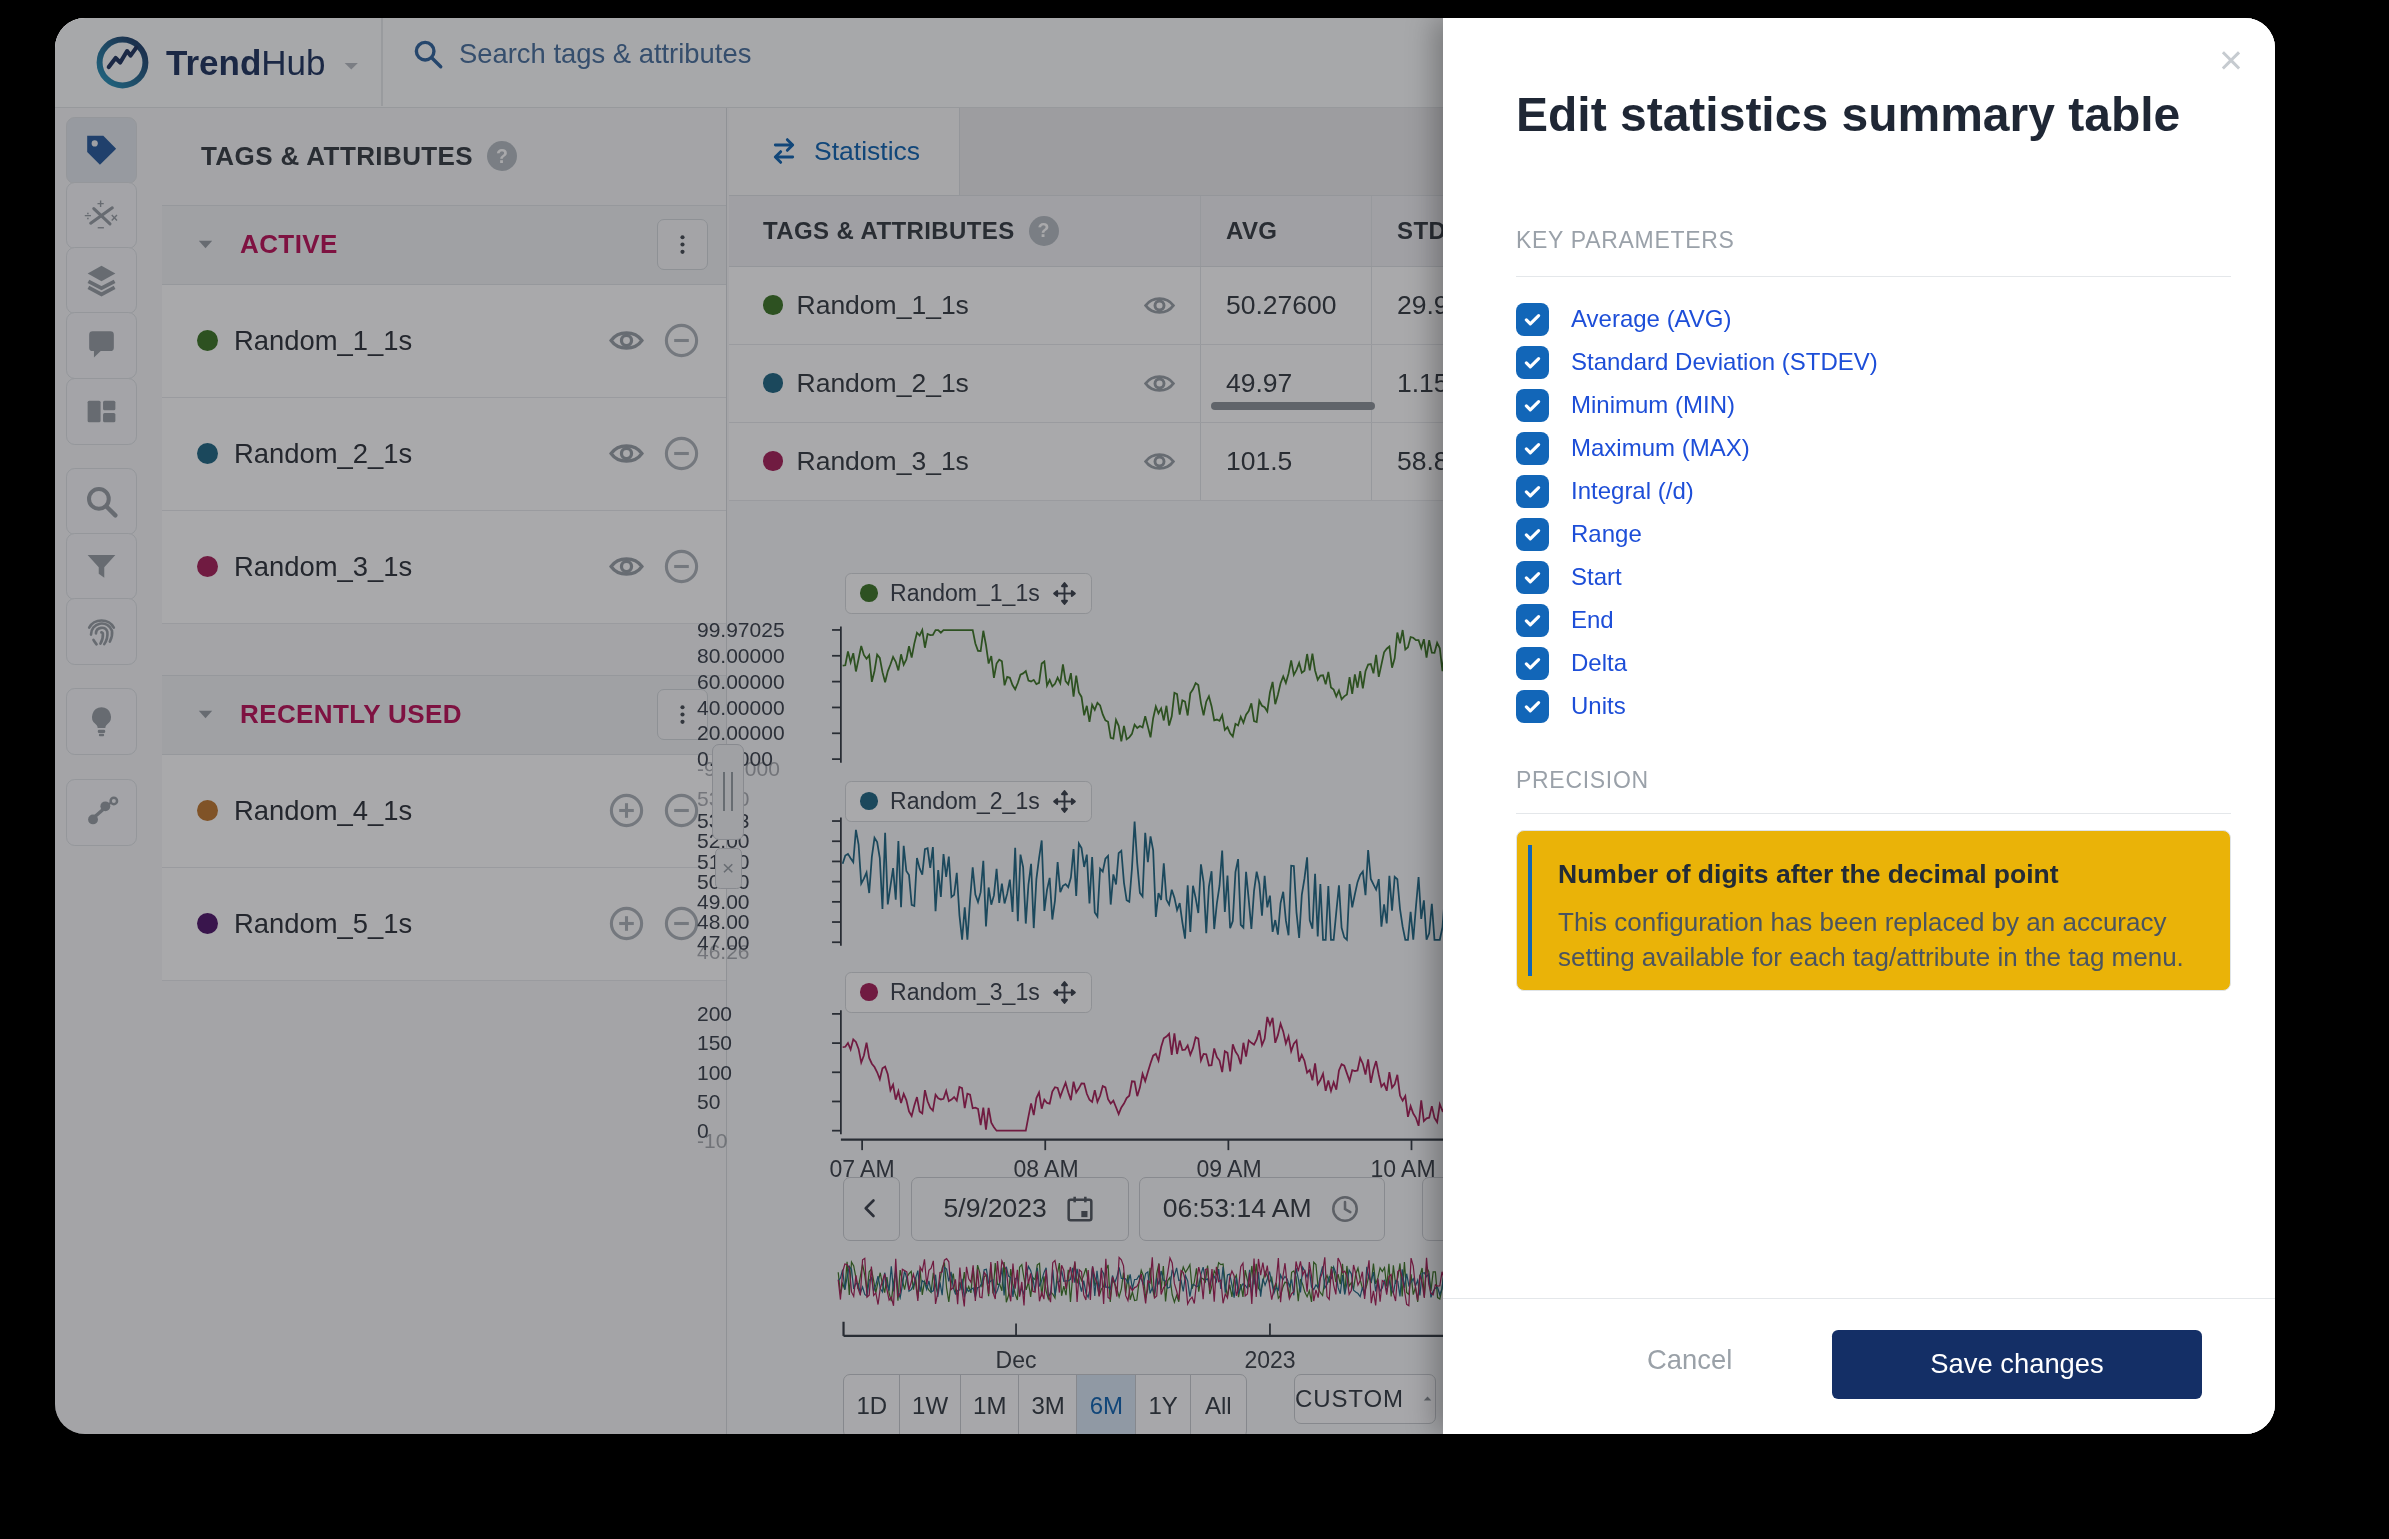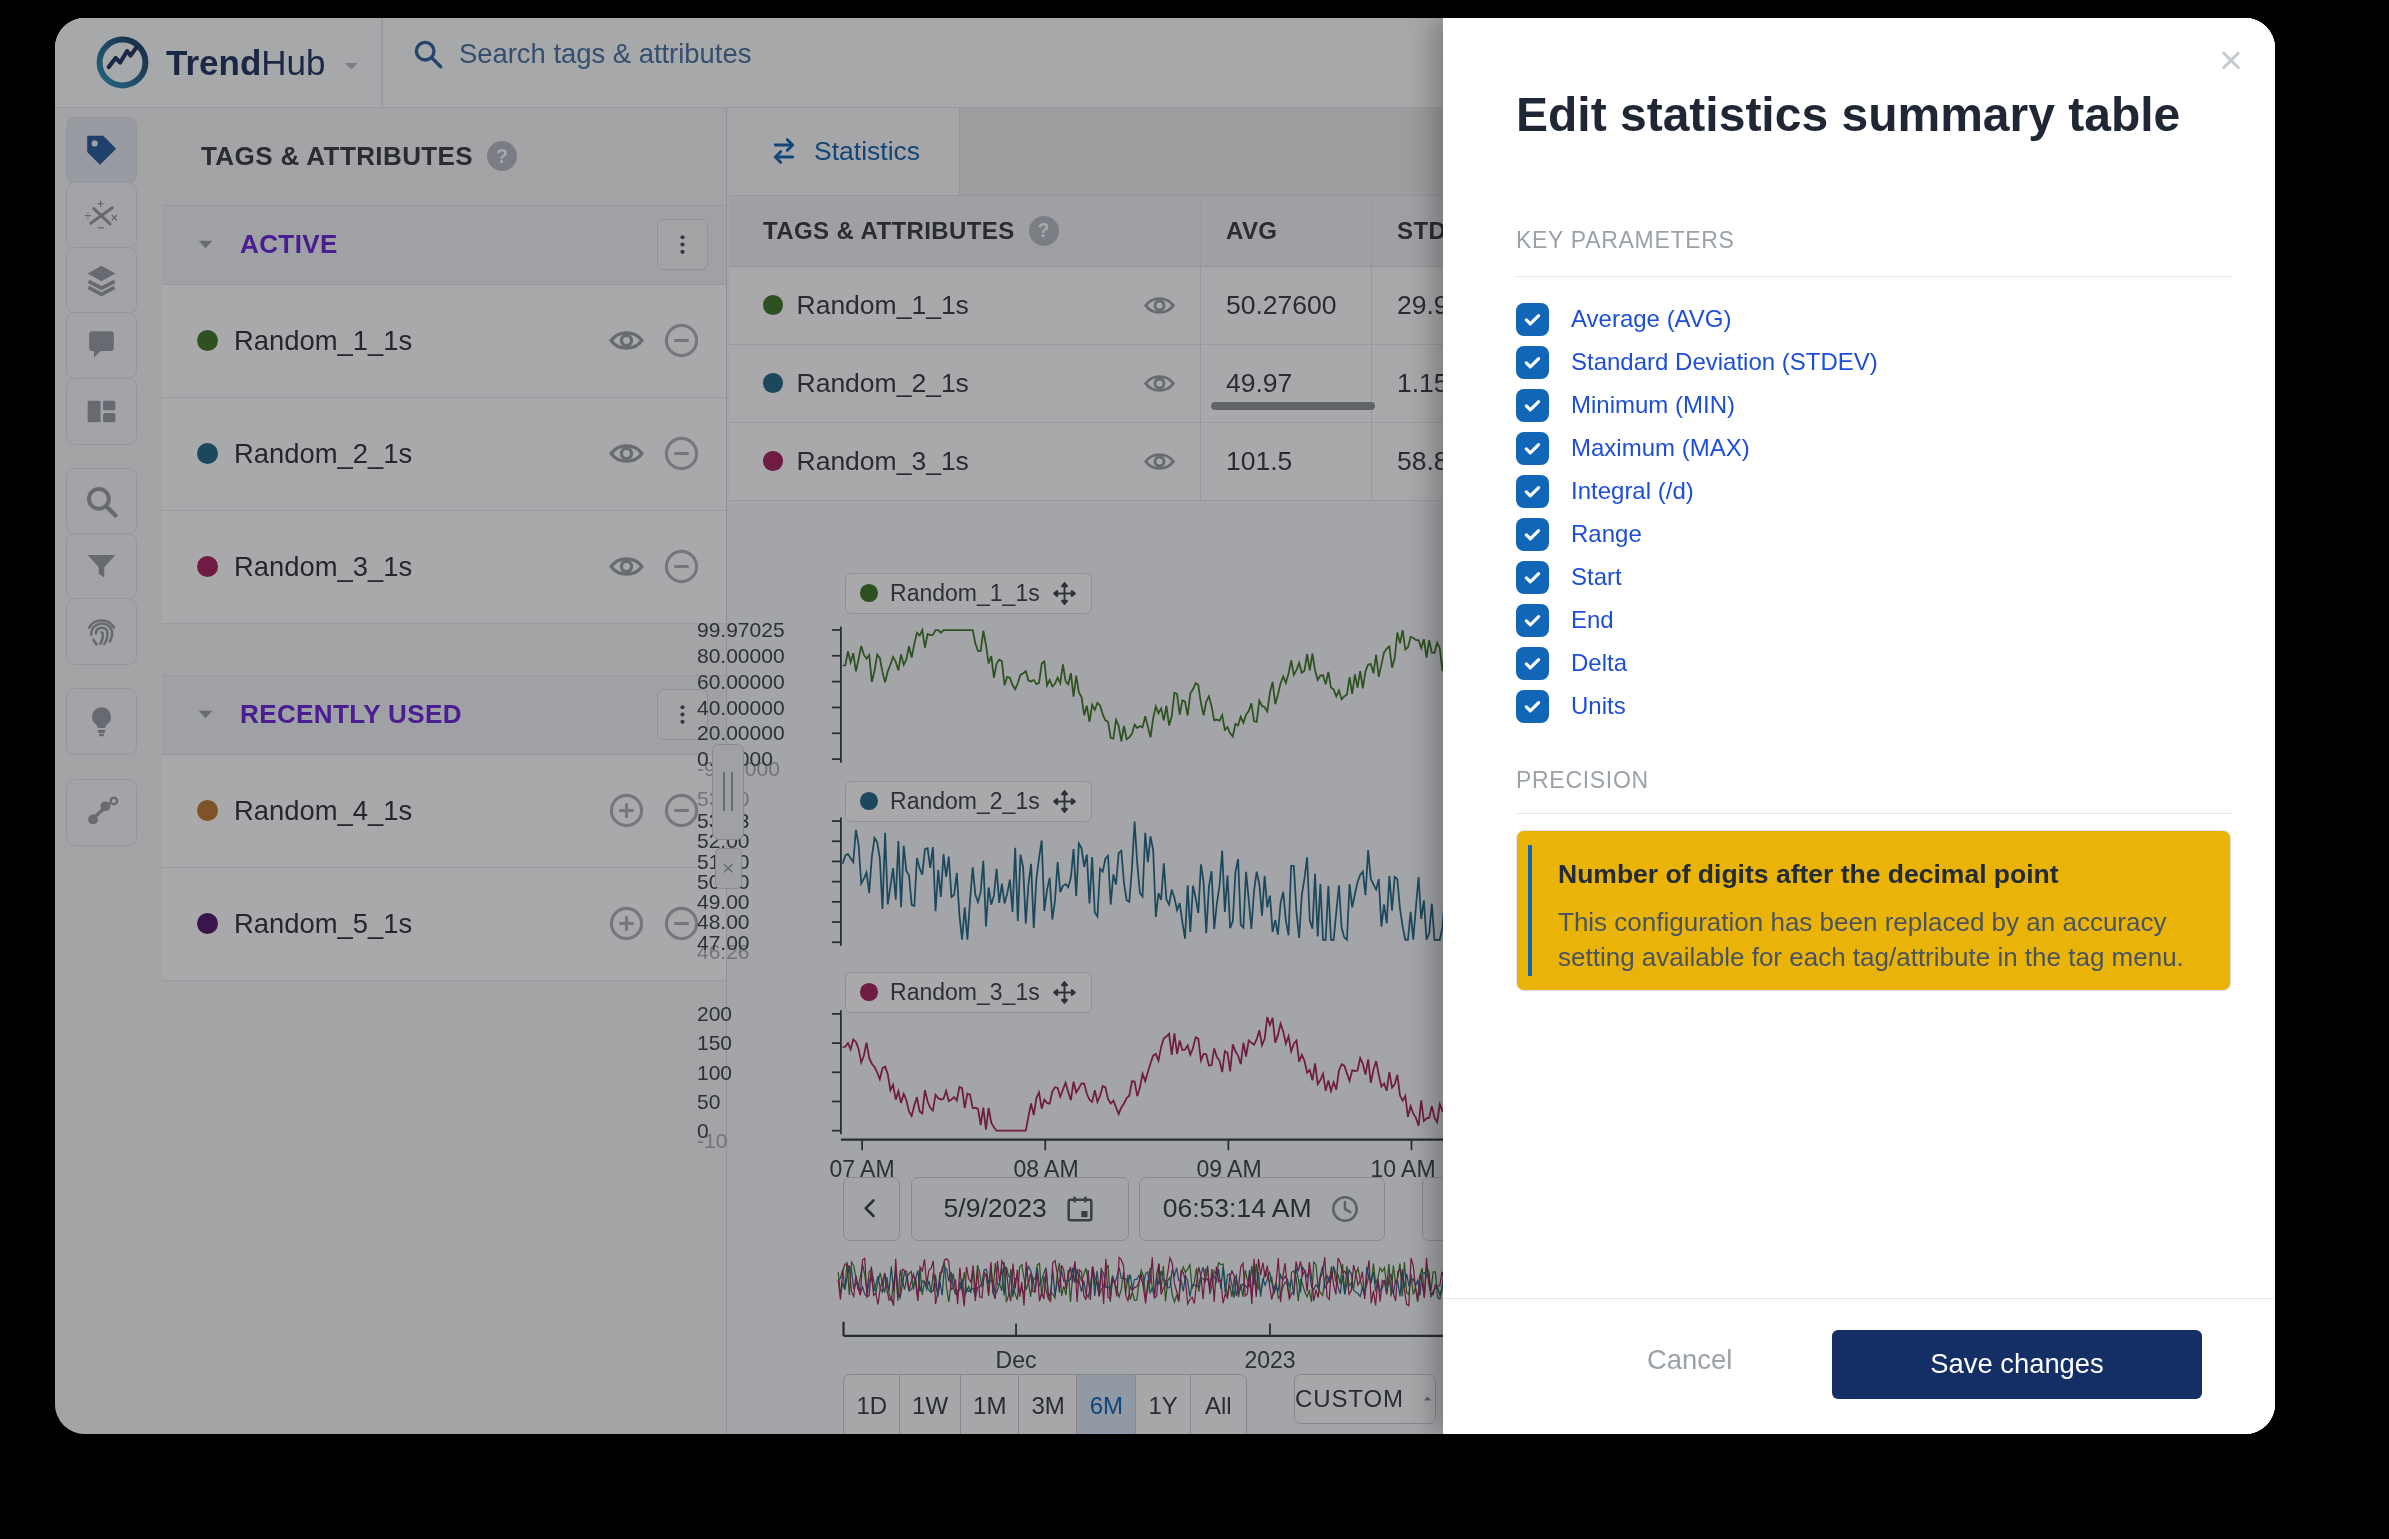--- a/index.html
+++ b/index.html
@@ -29,21 +29,21 @@
   
   .tagpanel { position:absolute; left:107px; top:90px; width:565px; height:1326px;
     background:#f7f8f9; border-right:1.8px solid #d9dcdf; }
   .tp-header { height:97px; display:flex; align-items:center; padding-left:39px;
     font-size:26px; font-weight:bold; letter-spacing:0.4px; color:#3b4148; }
   .help-dot { width:30px; height:30px; border-radius:50%; background:#b7bdc3; color:#fff;
     font-size:19.5px; font-weight:bold; display:inline-flex; align-items:center; justify-content:center;
     margin-left:14px; }
   .section-head { height:80px; background:#f1f3f5; border-top:1.8px solid #e2e5e8;
     border-bottom:1.8px solid #e2e5e8; display:flex; align-items:center; padding:0 17.7px 0 32px; }
-  .section-title { font-size:26px; font-weight:bold; letter-spacing:0.4px; color:#6d28d9; margin-left:23px; flex:1; }
+  .section-title { font-size:26px; font-weight:bold; letter-spacing:0.4px; color:#be185d; margin-left:23px; flex:1; }
   .kebab-btn { width:51px; height:51px; border:1.8px solid #d6dadd; border-radius:7px;
     display:flex; align-items:center; justify-content:center; background:#f7f8f9; }
   .tag-item { height:113px; background:#fff; border-bottom:1.8px solid #e8eaed;
     display:flex; align-items:center; padding:0 25px 0 35px; }
   .tag-dot { width:21px; height:21px; border-radius:50%; flex:none; }
   .tag-name { font-size:27.4px; color:#33383f; margin-left:16px; flex:1; }
   .tag-item svg.act { width:39px; height:39px; margin-left:16px; }
   .tp-gap { height:51px; }
   
   .split-grip { position:absolute; left:657px; top:726px; width:32px; height:96px;

